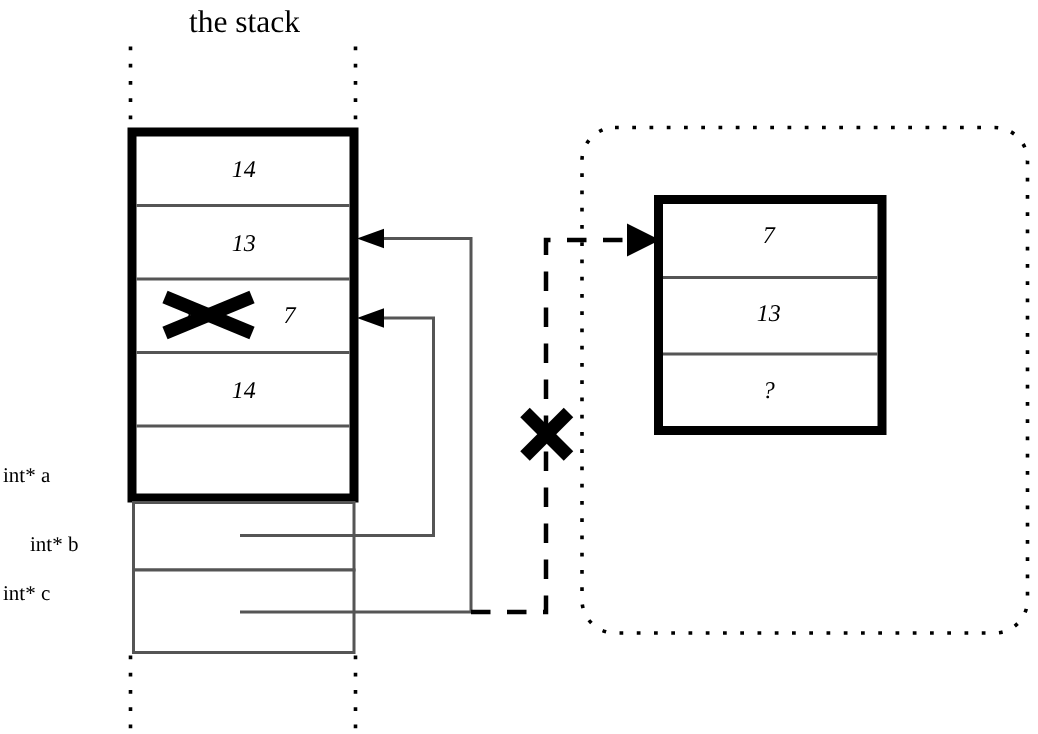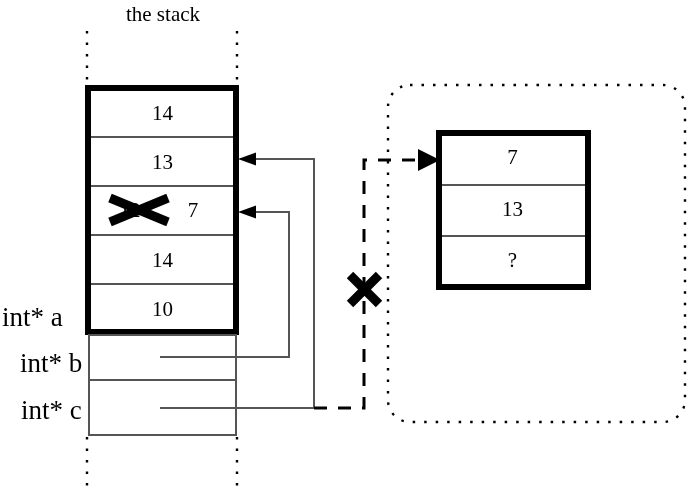--- a/index.html
+++ b/index.html
@@ -31,37 +31,38 @@
   }
   .title-label {
     position: absolute;
     font-size: 21px;
     line-height: 21px;
     white-space: nowrap;
     text-align: center;
   }
   .var-label {
     position: absolute;
-    font-size: 27px;
+    font-size: 14px;
     line-height: 21px;
     white-space: nowrap;
   }
   .cell-value {
     position: absolute;
-    font-size: 21px;
+    font-size: 16px;
     line-height: 21px;
     white-space: nowrap;
     text-align: center;
+    font-style: italic;
   }
   #title-stack { left: 63px; top: 4px; width: 200px; text-align: center; }
   #title-heap  { left: 420px; top: 4px; width: 200px; }
 
   #label-a { left: 2px; top: 307px; }
   #label-b { left: 2px; top: 353px; margin-left: 18px; }
-  #label-c { left: 2px; top: 400px; margin-left: 19px; }
+  #label-c { left: 2px; top: 386px; }
 
   .stack-cell-text { width: 149px; left: 88px; }
   #stack-val-0 { top: 103px; }
   #stack-val-1 { top: 152px; }
   #stack-val-2-old { top: 200px; width: 70px; left: 95px; }
   #stack-val-2-new { top: 200px; width: 70px; left: 158px; }
   #stack-val-3 { top: 250px; }
   #stack-val-4 { top: 299px; }
 
   .heap-cell-text { width: 149px; left: 438px; }
@@ -145,21 +146,20 @@
   <div class="cell-value stack-cell-text" id="stack-val-0">14</div>
 
   <div class="cell-value stack-cell-text" id="stack-val-1">13</div>
 
   <div class="cell-value" id="stack-val-2-old">12</div>
 
   <div class="cell-value" id="stack-val-2-new">7</div>
 
   <div class="cell-value stack-cell-text" id="stack-val-3">14</div>
 
-  <div class="cell-value stack-cell-text" id="stack-val-4">10</div>
 
   <div class="cell-value heap-cell-text" id="heap-val-0">7</div>
 
   <div class="cell-value heap-cell-text" id="heap-val-1">13</div>
 
   <div class="cell-value heap-cell-text" id="heap-val-2">?</div>
 
 </div>
 
 </body></html>

